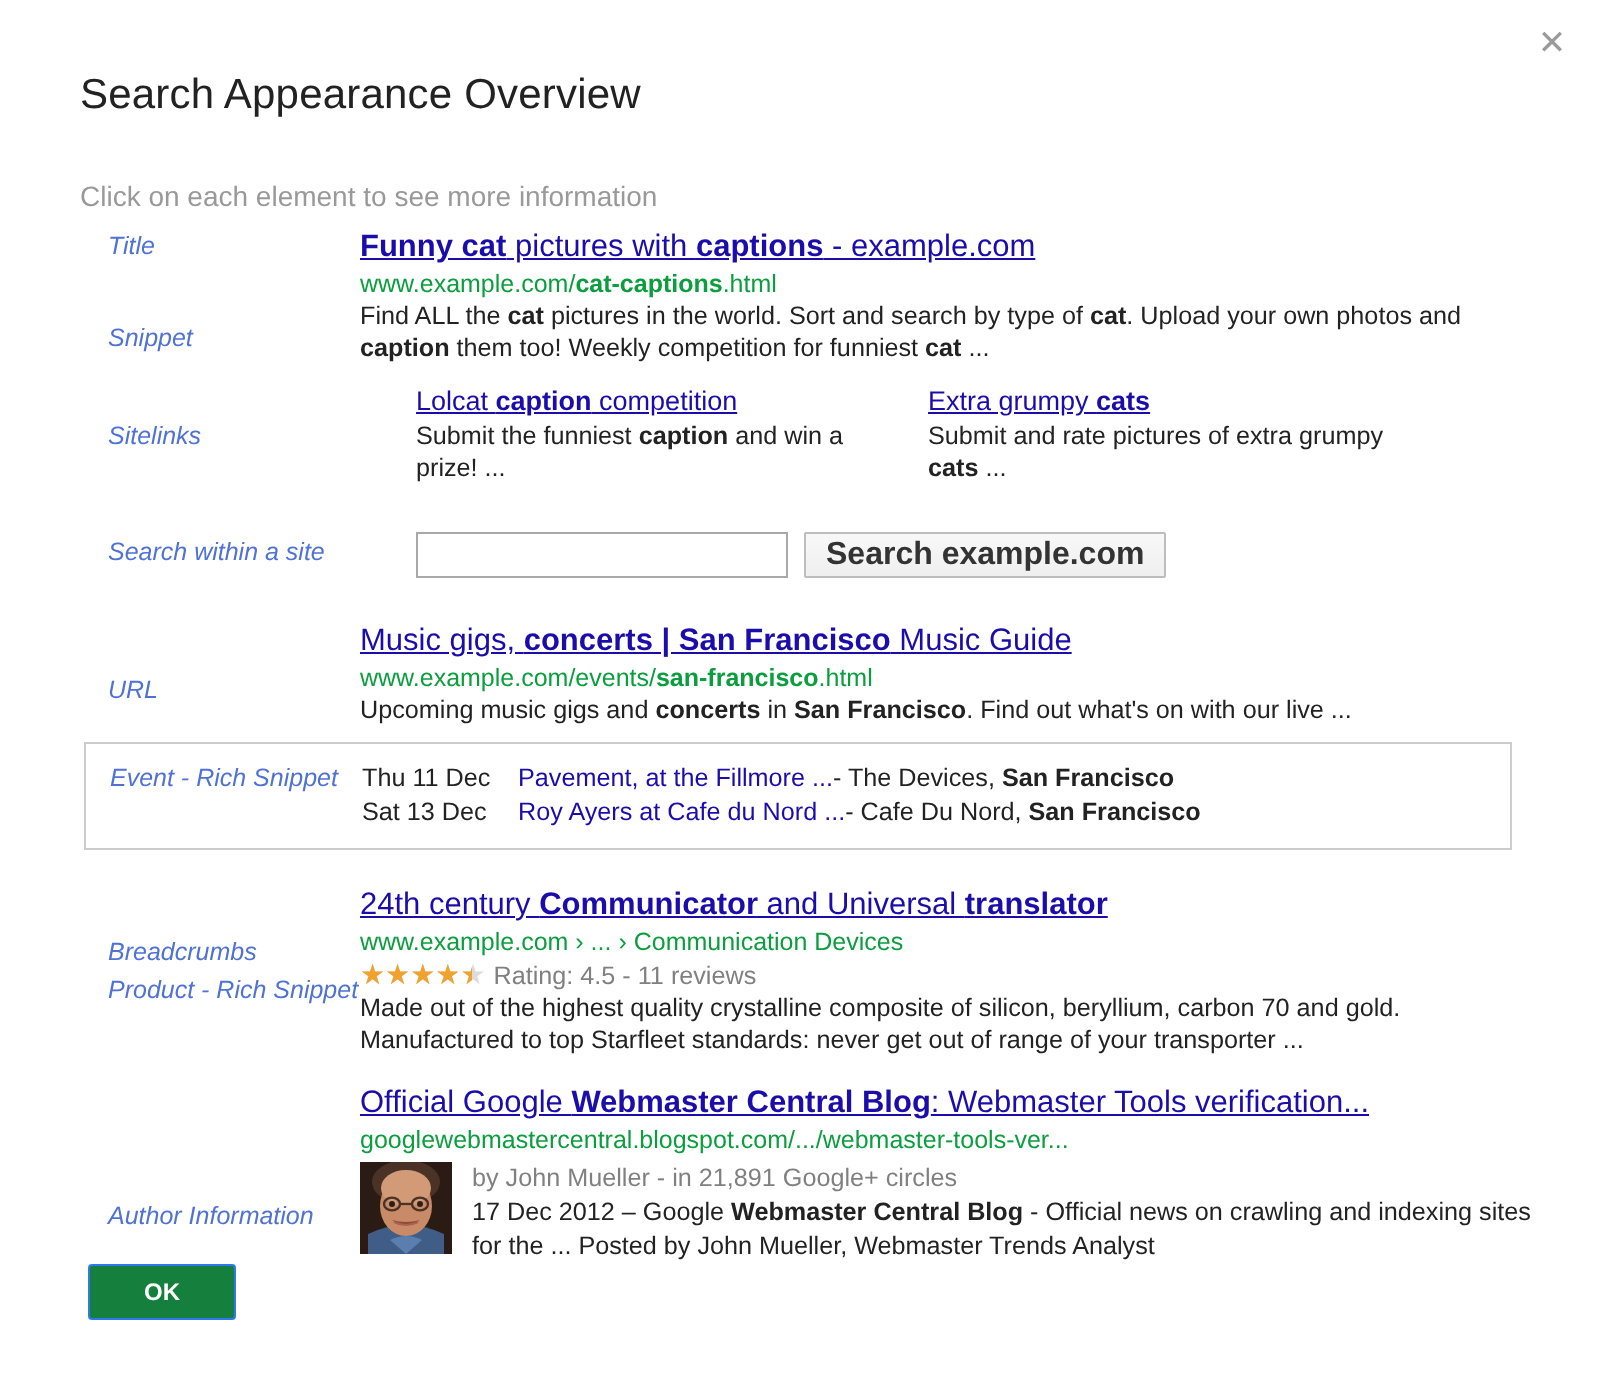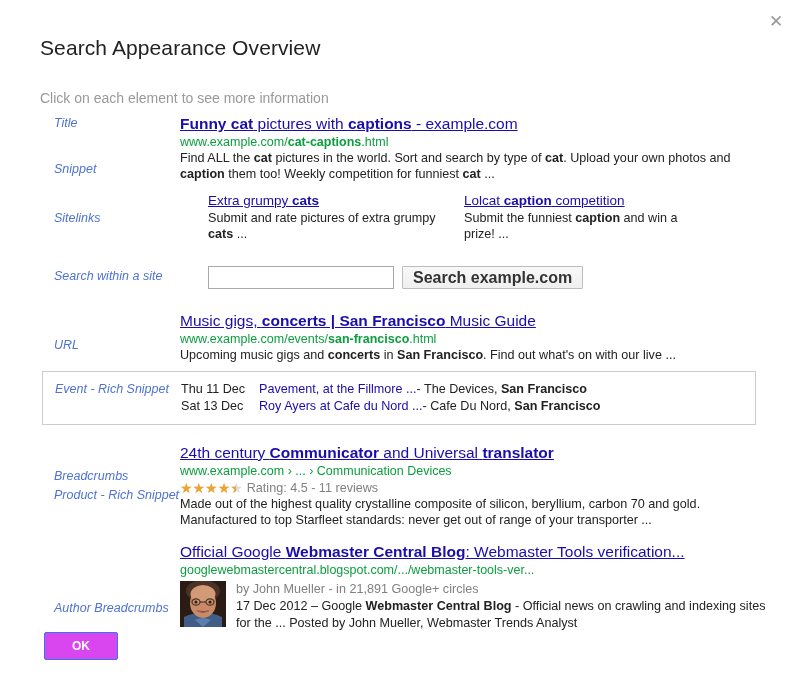--- a/index.html
+++ b/index.html
@@ -267,21 +267,21 @@
   }
   .author-snip b { font-weight: bold; }
 
   
   .ok-button {
     position: absolute;
     left: 44px;
     top: 632px;
     width: 74px;
     height: 28px;
-    background: #d946ef;
+    background: #15803d;
     border: 1px solid #3079ed;
     border-radius: 2px;
     color: #ffffff;
     font-size: 12px;
     font-weight: bold;
     font-family: "Liberation Sans", sans-serif;
     cursor: pointer;
     padding: 0;
   }
   .spacer-14 { height: 14px; }
@@ -315,26 +315,26 @@
     </div>
 
     <div class="row">
       <div class="label-col">
         <div style="height:28px"></div>
         <div>Sitelinks</div>
       </div>
       <div class="result-col">
         <div class="sitelinks">
           <div class="sitelink">
+            <div class="sl-title"><span>Lolcat </span><b>caption</b><span> competition</span></div>
+            <div class="sl-desc"><span>Submit the funniest </span><b>caption</b><span> and win a prize! ...</span></div>
+          </div>
+          <div class="sitelink">
             <div class="sl-title"><span>Extra grumpy </span><b>cats</b></div>
             <div class="sl-desc"><span>Submit and rate pictures of extra grumpy </span><b>cats</b><span> ...</span></div>
-          </div>
-          <div class="sitelink">
-            <div class="sl-title"><span>Lolcat </span><b>caption</b><span> competition</span></div>
-            <div class="sl-desc"><span>Submit the funniest </span><b>caption</b><span> and win a prize! ...</span></div>
           </div>
         </div>
       </div>
     </div>
 
     <div class="spacer-18"></div>
 
     <div class="row">
       <div class="label-col">
         <div style="height:8px"></div>
@@ -399,21 +399,21 @@
         </div>
         <div class="res-snip"><span>Made out of the highest quality crystalline composite of silicon, beryllium, carbon 70 and gold. Manufactured to top Starfleet standards: never get out of range of your transporter ...</span></div>
       </div>
     </div>
 
     <div class="spacer-14"></div>
 
     <div class="row">
       <div class="label-col">
         <div style="height:58px"></div>
-        <div>Author Breadcrumbs</div>
+        <div>Author Information</div>
       </div>
       <div class="result-col">
         <div class="res-title"><span>Official Google </span><b>Webmaster Central Blog</b><span>: Webmaster Tools verification...</span></div>
         <div class="res-url"><span>googlewebmastercentral.blogspot.com/.../webmaster-tools-ver...</span></div>
         <div class="author-block">
           <div class="author-photo">
             <svg width="46" height="46" viewBox="0 0 46 46" aria-hidden="true">
               <rect width="46" height="46" fill="#2a1c14"></rect>
               <ellipse cx="23" cy="10" rx="17" ry="11" fill="#4a3226"></ellipse>
               <path d="M4 46 L4 36 Q23 27 42 36 L42 46 Z" fill="#3f5d86"></path>

